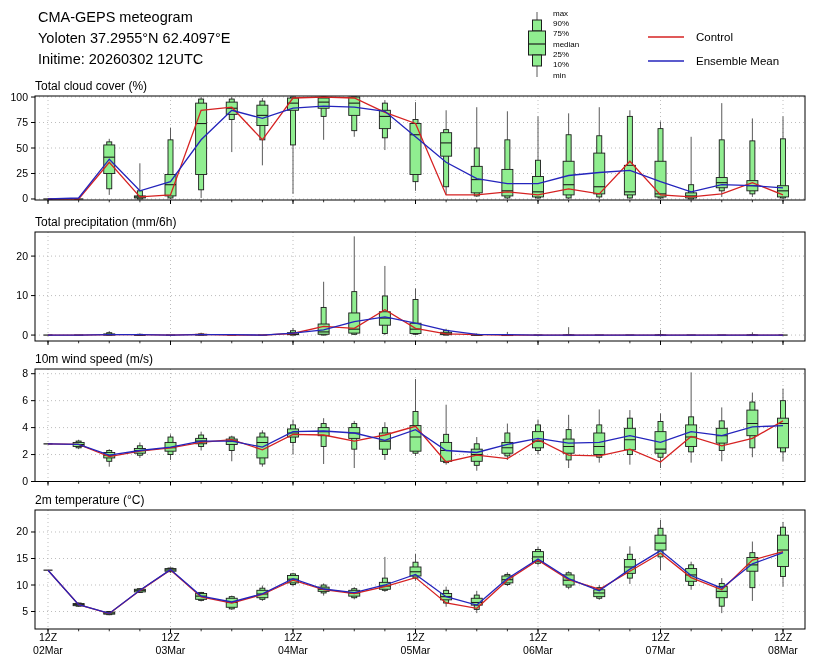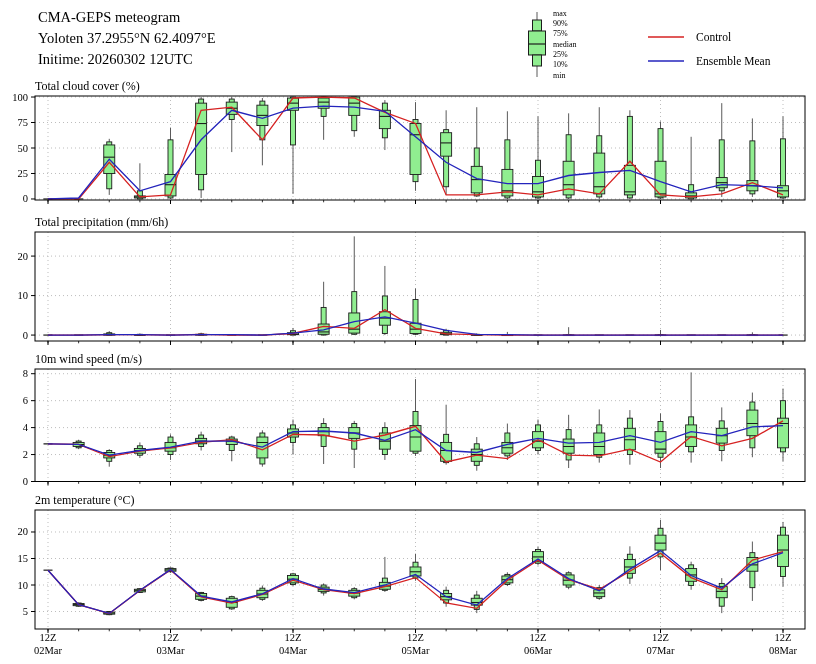--- a/index.html
+++ b/index.html
@@ -1,17 +1,17 @@
 <!DOCTYPE html>
 <html><head>
 <meta charset="utf-8">
 <style>
   html,body{margin:0;padding:0;background:#ffffff;}
   #stage{position:relative;width:816px;height:664px;background:#fff;overflow:hidden;
-         font-family:Liberation Serif, serif;}
+         font-family:Liberation Sans, sans-serif;}
   svg text{fill:#000;}
   .h1   {font-size:14.5px;}
   .ptitle{font-size:12px;}
   .tick {font-size:10.5px;}
   .blab {font-size:8px;}
   .llab {font-size:11.5px;}
 </style>
 </head>
 <body>
 

